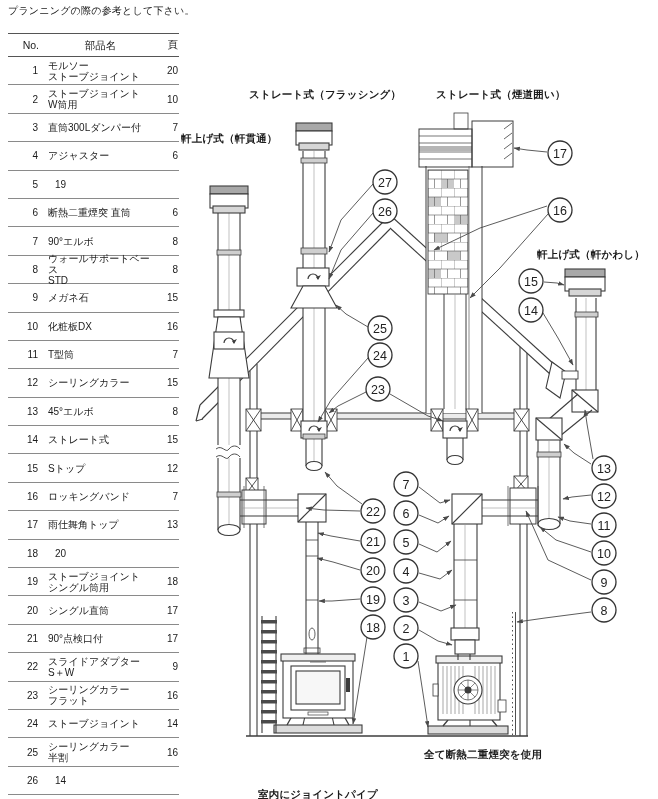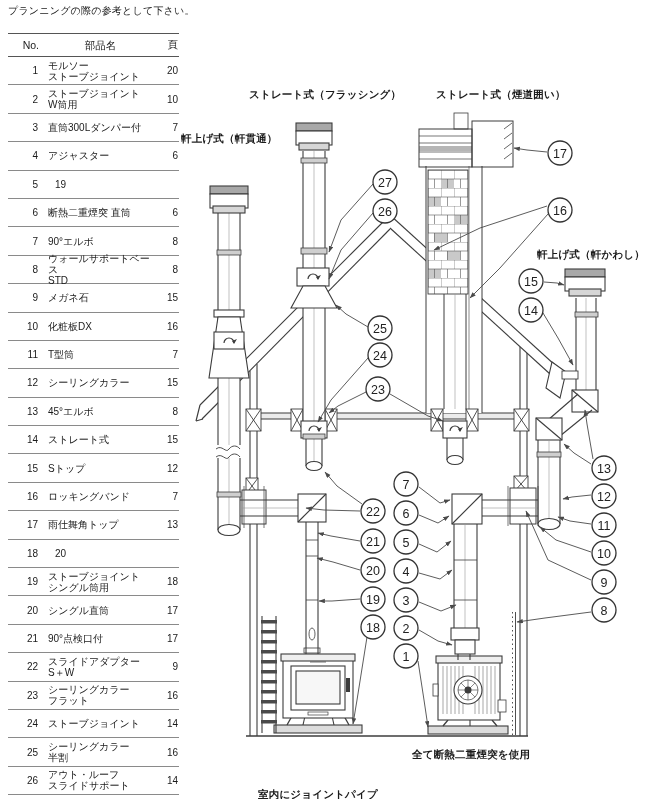--- a/index.html
+++ b/index.html
@@ -18,21 +18,21 @@
   .c-name{flex:1;padding-left:4px;white-space:pre-line;line-height:11px;}
   .t-head .c-name{text-align:center;padding-left:0;}
   .c-page{width:22px;text-align:right;padding-right:1px;flex:none;}
   
   .dlabel{position:absolute;font-size:10.5px;font-weight:bold;white-space:nowrap;letter-spacing:.2px;}
   #lbl-sf{left:249px;top:88px;}
   #lbl-se{left:436px;top:88px;}
   #lbl-et{left:181px;top:132px;}
   #lbl-ea{left:537px;top:248px;}
   #lbl-bl{left:258px;top:748px;line-height:13.5px;margin-top:40px;}
-  #lbl-br{left:412px;top:748px;}
+  #lbl-br{left:424px;top:748px;}
   #diagram{position:absolute;left:180px;top:80px;width:478px;height:700px;}
   text.cnum{font-size:12.5px;fill:#222;font-family:"Liberation Sans","DejaVu Sans",sans-serif;}
 </style>
 </head>
 <body>
 
 <div class="intro">プランニングの際の参考として下さい。</div>
 
 <div class="parts-table">
   <div class="t-head">
@@ -166,22 +166,20 @@
         <div class="c-page">14</div>
       </div>
       <div class="t-row">
         <div class="c-no">25</div>
         <div class="c-name">シーリングカラー
 半割</div>
         <div class="c-page">16</div>
       </div>
       <div class="t-row">
         <div class="c-no">26</div>
-        <div class="c-name">アウト・ルーフ
-スライドサポート</div>
         <div class="c-page">14</div>
       </div>
       <div class="t-row"></div>
     </div>
 </div>
 
 <div class="dlabel" id="lbl-sf">ストレート式（フラッシング）</div>
 <div class="dlabel" id="lbl-se">ストレート式（煙道囲い）</div>
 <div class="dlabel" id="lbl-et">軒上げ式（軒貫通）</div>
 <div class="dlabel" id="lbl-ea">軒上げ式（軒かわし）</div>

